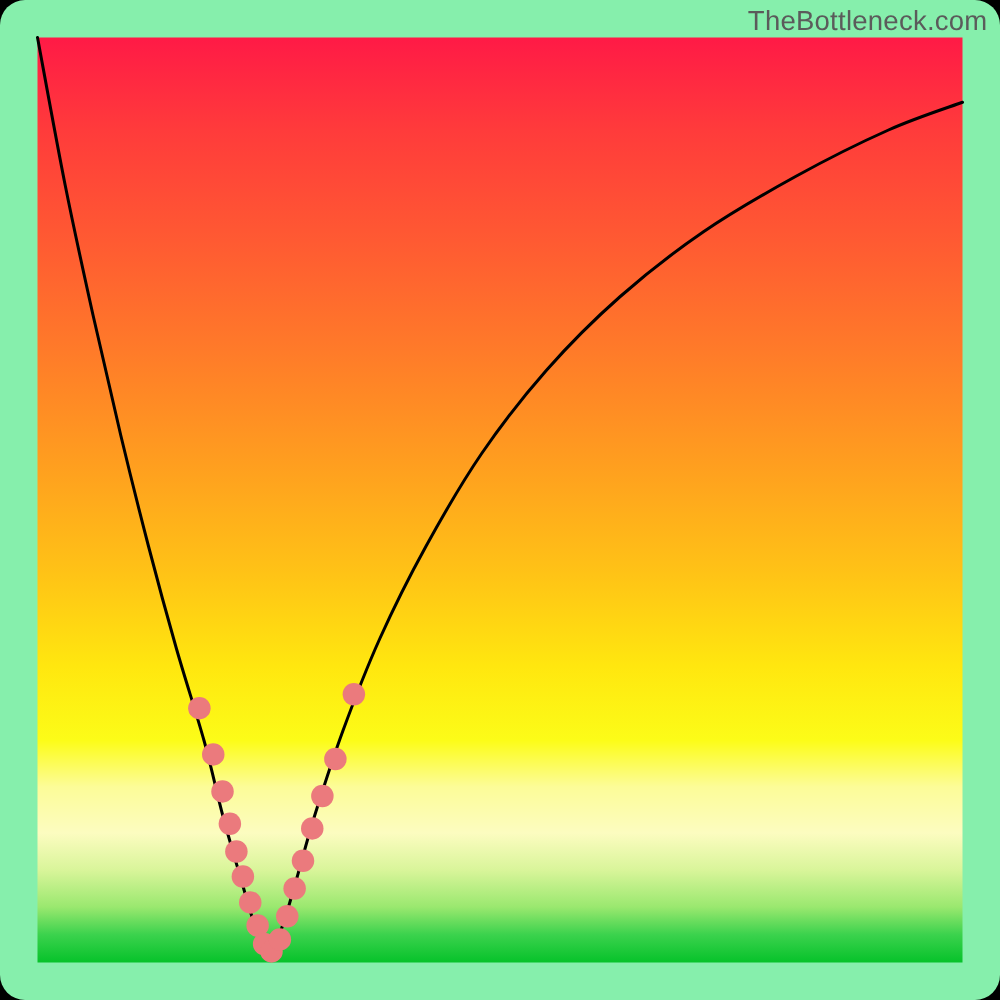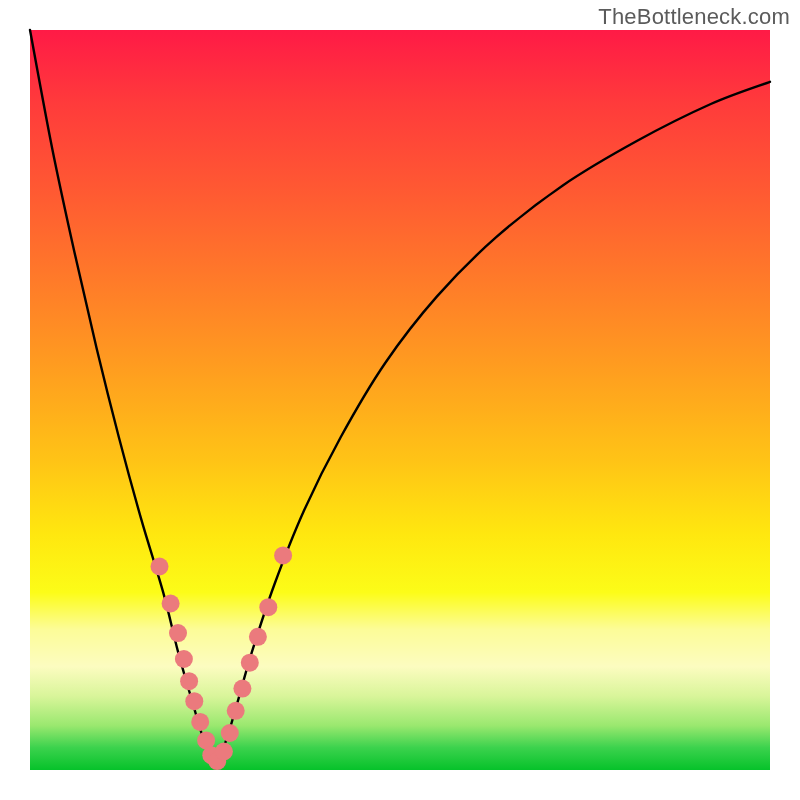--- a/index.html
+++ b/index.html
@@ -8,21 +8,22 @@
     width: 800px;
     height: 800px;
     overflow: hidden;
     background: #000;
     font-family: Arial, Helvetica, sans-serif;
   }
   .frame {
     position: relative;
     width: 800px;
     height: 800px;
-    background: #ffffff;
+    background: #86efac;
+    border-radius: 20px;
   }
   .plot-area {
     position: absolute;
     left: 30px;
     top: 30px;
     width: 740px;
     height: 740px;
     background: linear-gradient(to bottom,
       #ff1a46 0%,
       #ff3b3b 10%,

